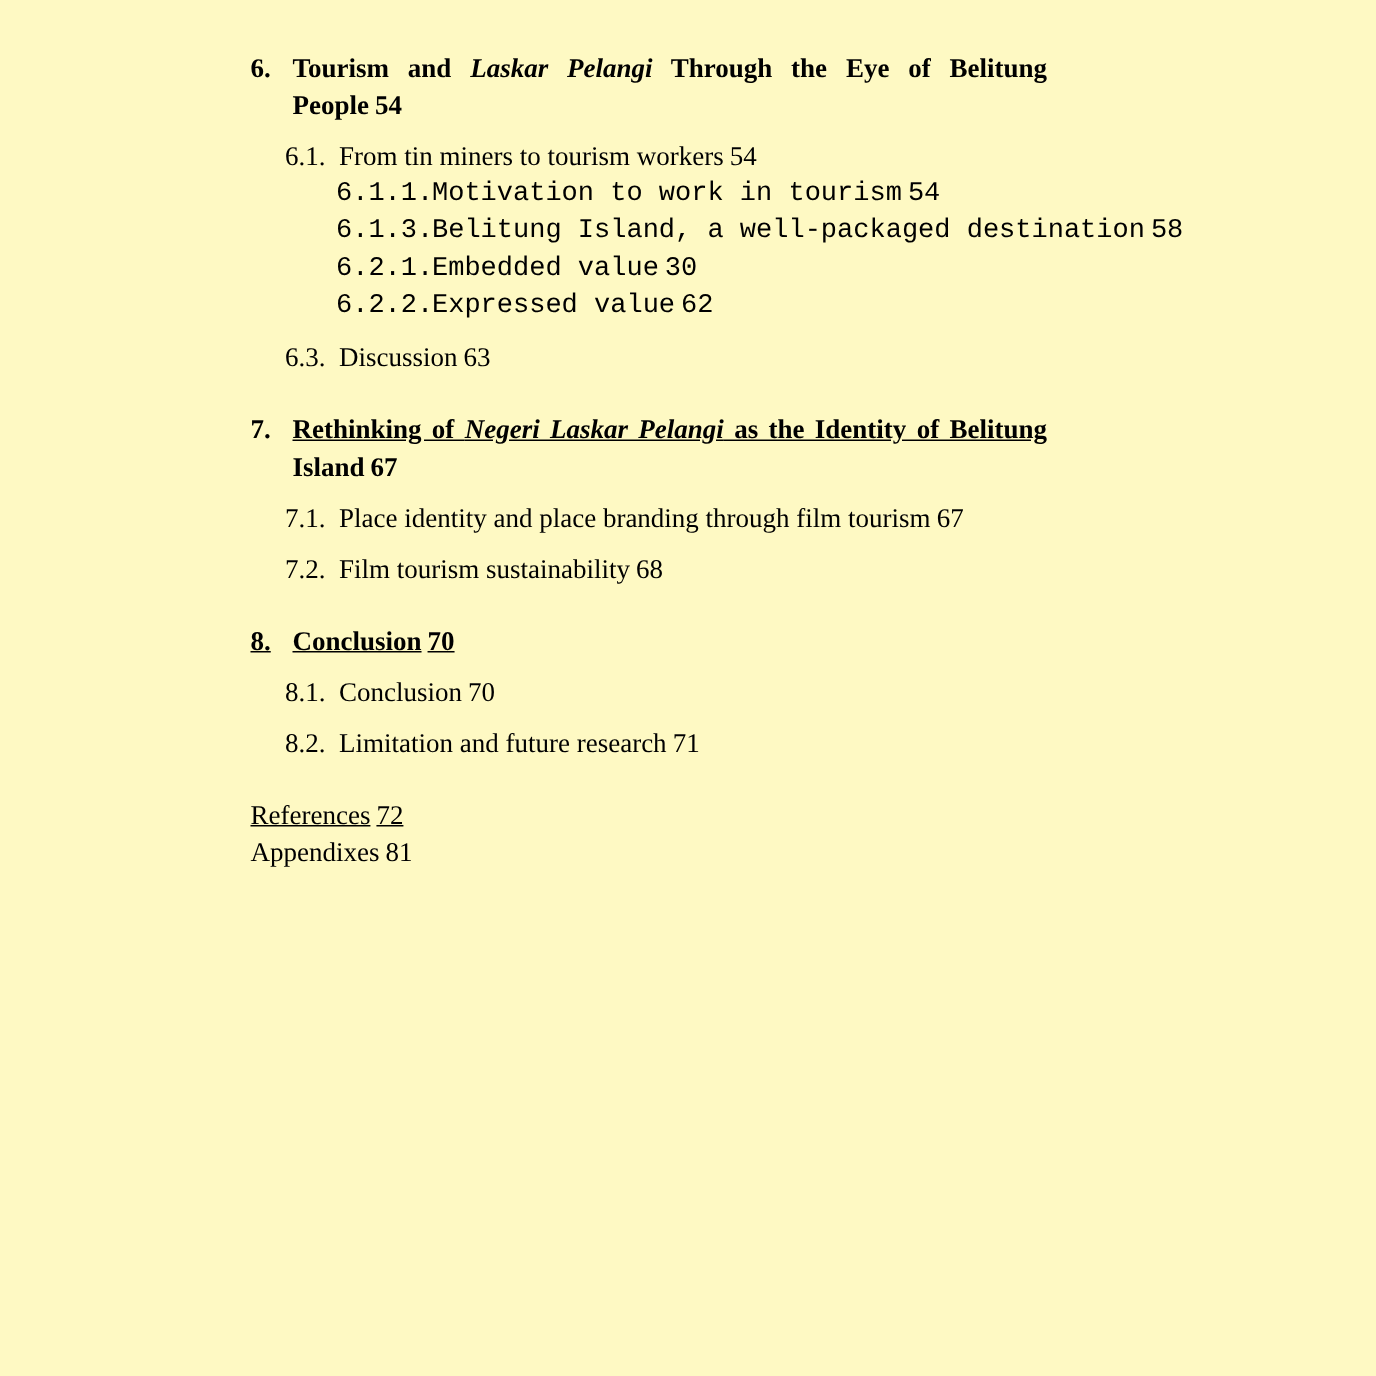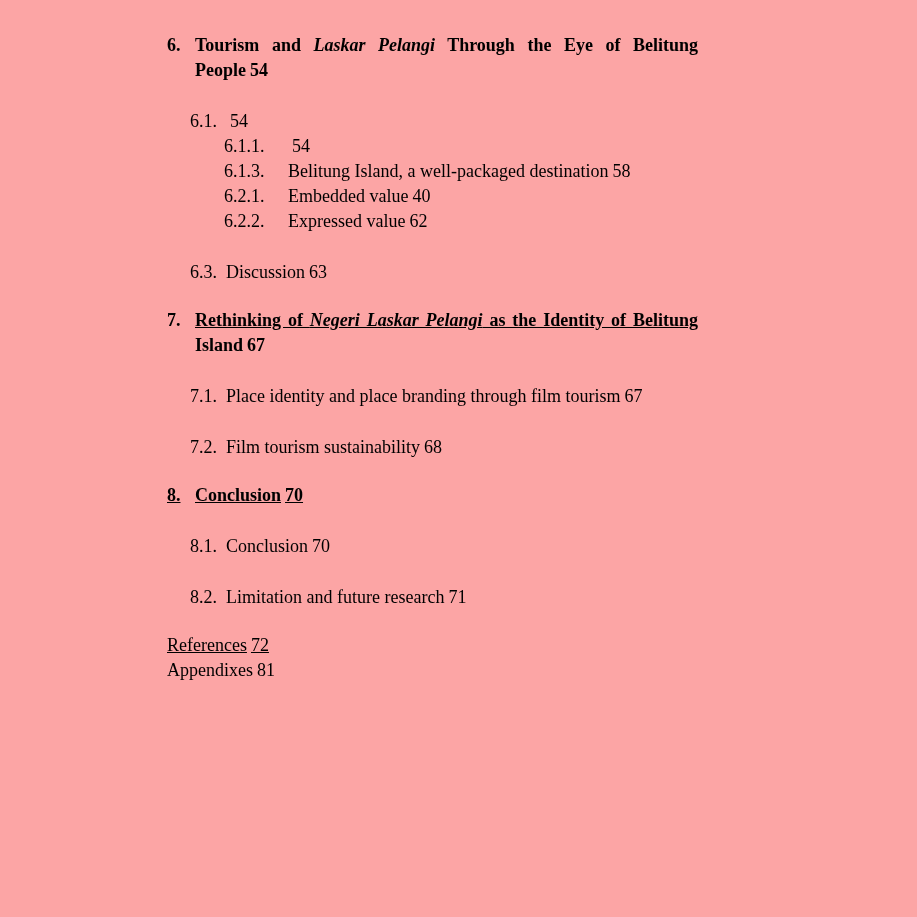--- a/index.html
+++ b/index.html
@@ -8,21 +8,21 @@
     background: #ffffff;
     color: #000000;
     font-family: "Liberation Serif", "DejaVu Serif", serif;
     font-size: 18px;
     overflow: hidden;
   }
   .page {
     position: absolute;
     inset: 0;
     padding: 33px 172px 0 167px; 
-    background: #fca5a5;
+    background: #fef9c3;
   }
   .row {
     display: flex;
     align-items: baseline;
     line-height: 25px;
   }
   .row span { white-space: pre; flex: 0 0 auto; }
   
   .h-line1 {
     line-height: 25px;
@@ -31,23 +31,23 @@
     white-space: nowrap;
     margin-right: 47px;
     font-weight: bold;
   }
   .b { font-weight: bold; }
   .i { font-style: italic; }
   .num1 { display: inline-block; width: 28px; }
   .ind1 { padding-left: 28px; }   
   .lvl2 { padding-left: 23px; }
   .num2 { display: inline-block; width: 36px; flex: 0 0 36px; }
-  .lvl3 { padding-left: 57px; }
+  .lvl3 { padding-left: 57px; font-family: Liberation Mono, monospace; }
   .num3 { display: inline-block; width: 64px; flex: 0 0 64px; }
-  .mt-sm { margin-top: 26px; }
+  .mt-sm { margin-top: 9px; }
   .mt-lg { margin-top: 23px; text-decoration: underline; }
   
   .dots {
     flex: 1 1 auto;
     height: 3px;
     margin: 0 1px 0 3px;
     background-image: radial-gradient(circle, #000 1px, transparent 1.35px);
     background-size: 5px 3px;
     background-repeat: repeat-x;
     background-position: 0 100%;
@@ -65,44 +65,46 @@
 
   <div class="h-line1"><span class="num1">6.</span><span>Tourism and </span><span class="i">Laskar Pelangi</span><span> Through the Eye of Belitung</span></div>
   <div class="row ind1 b bd">
     <span>People</span>
     <span class="dots"></span>
     <span class="pg">54</span>
   </div>
 
   <div class="row lvl2 mt-sm">
     <span class="num2">6.1.</span>
+    <span>From tin miners to tourism workers</span>
     <span class="dots"></span>
     <span class="pg">54</span>
   </div>
 
   <div class="row lvl3">
     <span class="num3">6.1.1.</span>
+    <span>Motivation to work in tourism</span>
     <span class="dots"></span>
     <span class="pg">54</span>
   </div>
 
 
   <div class="row lvl3">
     <span class="num3">6.1.3.</span>
     <span>Belitung Island, a well-packaged destination</span>
     <span class="dots"></span>
     <span class="pg">58</span>
   </div>
 
 
   <div class="row lvl3">
     <span class="num3">6.2.1.</span>
     <span>Embedded value</span>
     <span class="dots"></span>
-    <span class="pg">40</span>
+    <span class="pg">30</span>
   </div>
 
   <div class="row lvl3">
     <span class="num3">6.2.2.</span>
     <span>Expressed value</span>
     <span class="dots"></span>
     <span class="pg">62</span>
   </div>
 
   <div class="row lvl2 mt-sm">

